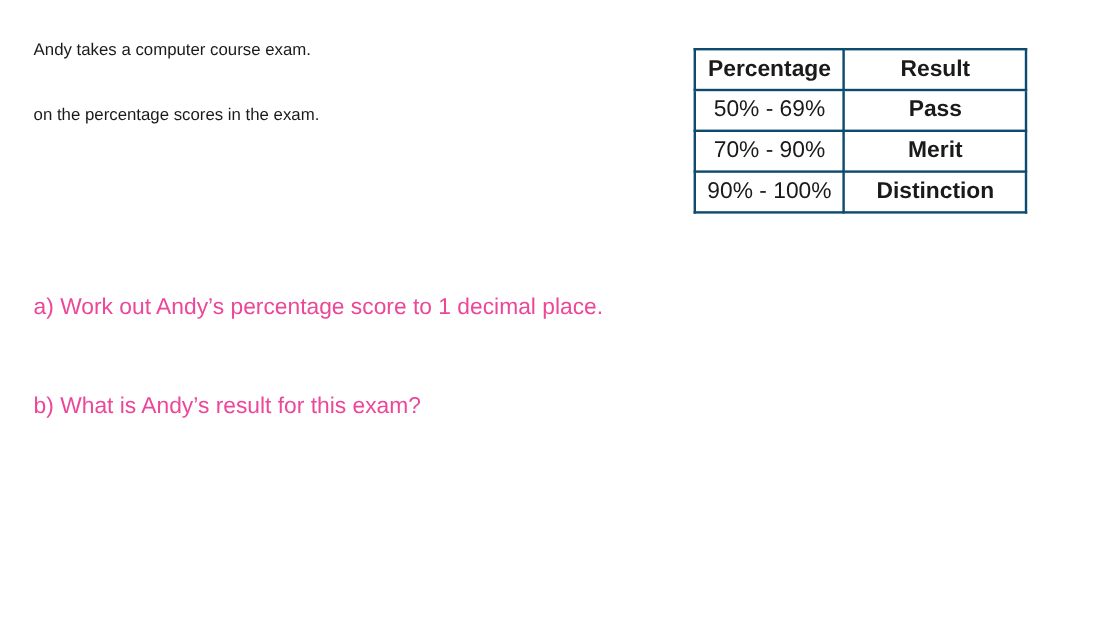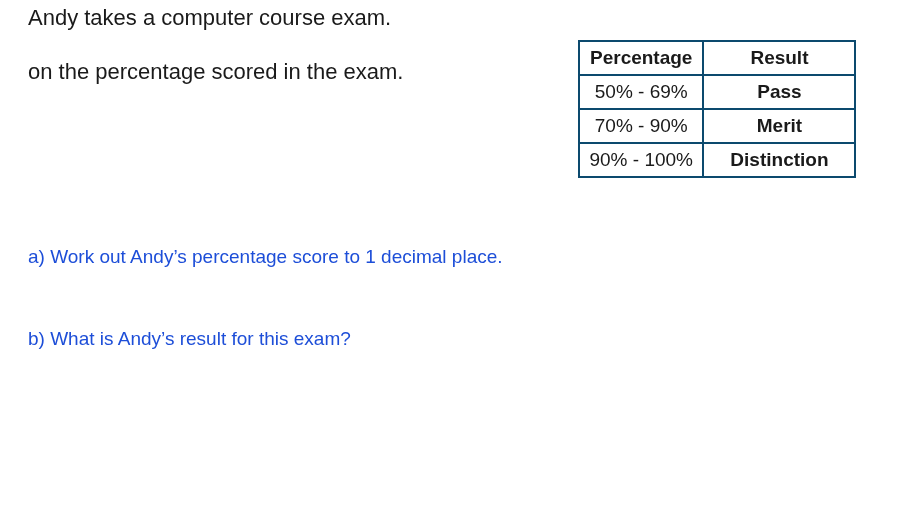--- a/index.html
+++ b/index.html
@@ -16,23 +16,23 @@
     position: relative;
   }
   .page {
     position: relative;
     width: 920px;
     height: 520px;
   }
   .intro {
     position: absolute;
     left: 28px;
-    top: 4px;
+    top: 28px;
     width: 520px;
-    font-size: 22px;
+    font-size: 14px;
     line-height: 27px;
     color: #1a1a1a;
   }
   .intro p {
     margin: 0;
   }
   .intro .gap {
     height: 27px;
   }
   .table-wrap {
@@ -63,34 +63,34 @@
   table.result-table td.res {
     min-width: 130px;
     font-weight: bold;
     margin-left: 11px;
   }
   .question {
     position: absolute;
     left: 28px;
     font-size: 19px;
     line-height: 27px;
-    color: #1d4ed8;
+    color: #ec4899;
   }
   .q-a { top: 243px; }
   .q-b { top: 325px; }
 </style>
 </head>
 <body>
 
 <div class="page">
 
   <div class="intro">
     <p>Andy takes a computer course exam.</p>
     <div class="gap"></div>
-    <p>on the percentage scored in the exam.</p>
+    <p>on the percentage scores in the exam.</p>
   </div>
 
   <div class="table-wrap">
     <table class="result-table">
       <thead>
         <tr>
           <th>Percentage</th>
           <th>Result</th>
         </tr>
       </thead>

